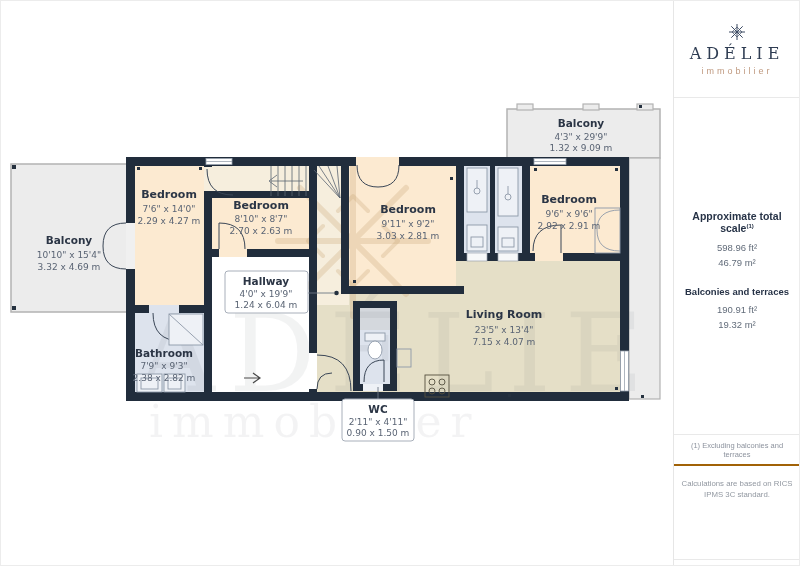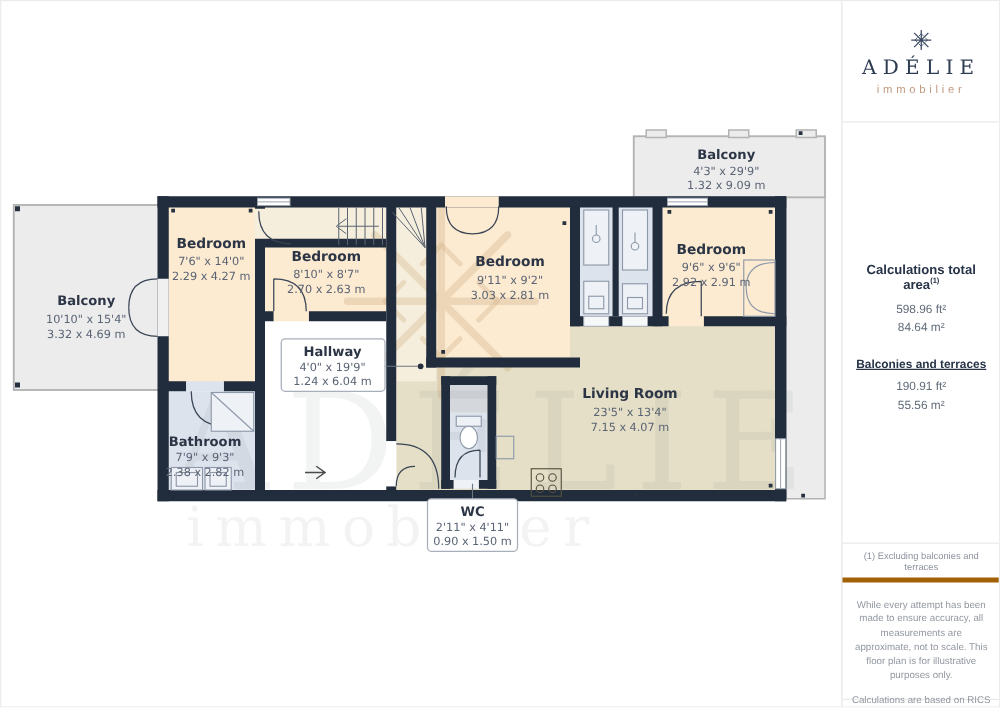--- a/index.html
+++ b/index.html
@@ -19,22 +19,22 @@
            border-left:1px solid #e6e6e6;box-sizing:border-box;background:#fff;}
   .logo-section{height:96px;border-bottom:1px solid #e9e9e9;display:flex;flex-direction:column;
                 align-items:center;justify-content:center;gap:3px;}
   .logo-brand{font-size:16px;letter-spacing:5px;color:#2e3c52;font-family:"DejaVu Serif",serif;}
   .logo-tagline{font-size:9px;letter-spacing:3px;color:#c09a80;}
   .area-section{height:337px;border-bottom:1px solid #e9e9e9;box-sizing:border-box;
                 text-align:center;padding:112px 6px 0 6px;}
   .area-title{font-size:10.5px;font-weight:bold;color:#273347;margin-bottom:7px;}
   .area-title sup{font-size:6px;}
   .area-val{font-size:9.5px;color:#626c7a;line-height:1.55;}
-  .balc-title{font-size:9.5px;font-weight:bold;color:#273347;margin:16px 0 6px 0;text-decoration:underline;}
-  .footnote-section{height:31px;border-bottom:4px solid #a16207;display:flex;align-items:center;
+  .balc-title{font-size:9.5px;font-weight:bold;color:#273347;margin:16px 0 6px 0;}
+  .footnote-section{height:31px;border-bottom:2px solid #a16207;display:flex;align-items:center;
                     justify-content:center;font-size:7.5px;color:#8d939e;text-align:center;padding:0 4px;box-sizing:border-box;}
   .disclaimer-section{height:94px;border-bottom:1px solid #e9e9e9;box-sizing:border-box;
                       text-align:center;padding:12px 7px 0 7px;font-size:7.8px;color:#9298a1;line-height:1.45;}
   .disclaimer-section p{margin:0 0 8px 0;}
 </style>
 </head>
 <body>
 
 <div class="page">
 
@@ -279,31 +279,30 @@
           <path d="M9,1 V17 M1,9 H17 M3.3,3.3 L14.7,14.7 M14.7,3.3 L3.3,14.7"></path>
           <path d="M9,4 L7,6 M9,4 L11,6 M9,14 L7,12 M9,14 L11,12 M4,9 L6,7 M4,9 L6,11 M14,9 L12,7 M14,9 L12,11" stroke-width="0.7"></path>
         </g>
       </svg>
       <div class="logo-brand">ADÉLIE</div>
       <div class="logo-tagline">immobilier</div>
     </div>
 
     <div class="area-section">
       <div class="area-title">
-        <span>Calculations total area</span><sup>(1)</sup>
+        <span>Approximate total scale</span><sup>(1)</sup>
       </div>
       <div class="area-val">598.96 ft²</div>
-      <div class="area-val">84.64 m²</div>
+      <div class="area-val">46.79 m²</div>
       <div class="balc-title">Balconies and terraces</div>
       <div class="area-val">190.91 ft²</div>
-      <div class="area-val">55.56 m²</div>
+      <div class="area-val">19.32 m²</div>
     </div>
 
     <div class="footnote-section">(1) Excluding balconies and terraces</div>
 
     <div class="disclaimer-section">
-      <p>While every attempt has been made to ensure accuracy, all measurements are approximate, not to scale. This floor plan is for illustrative purposes only.</p>
       <p>Calculations are based on RICS IPMS 3C standard.</p>
 
     </div>
   </div>
 
 </div>
 
 </body></html>

